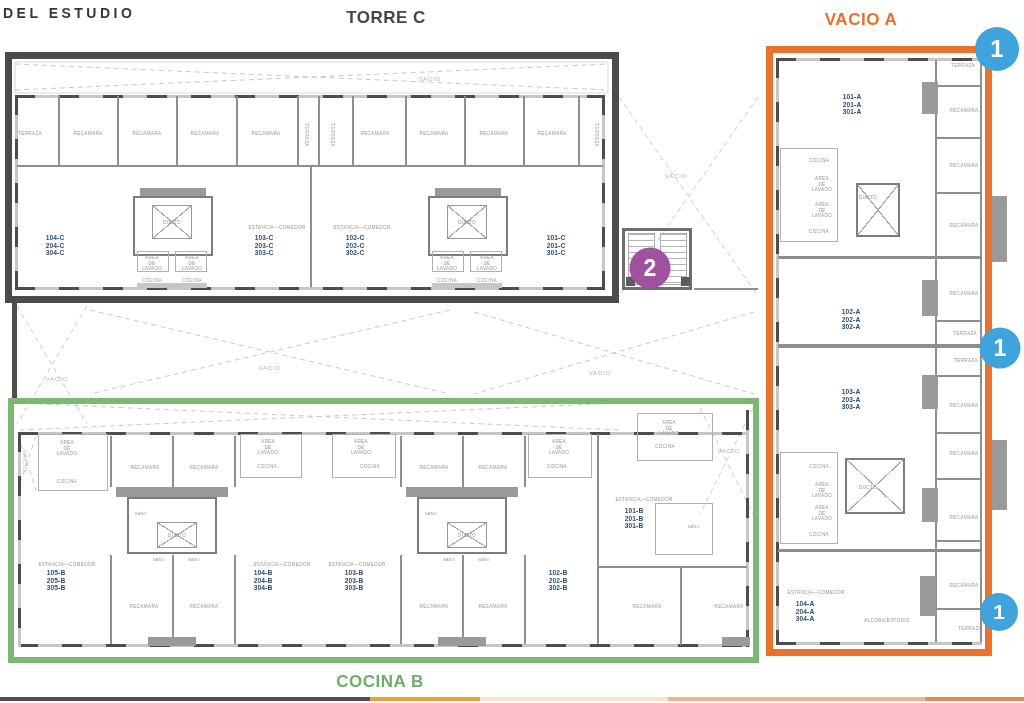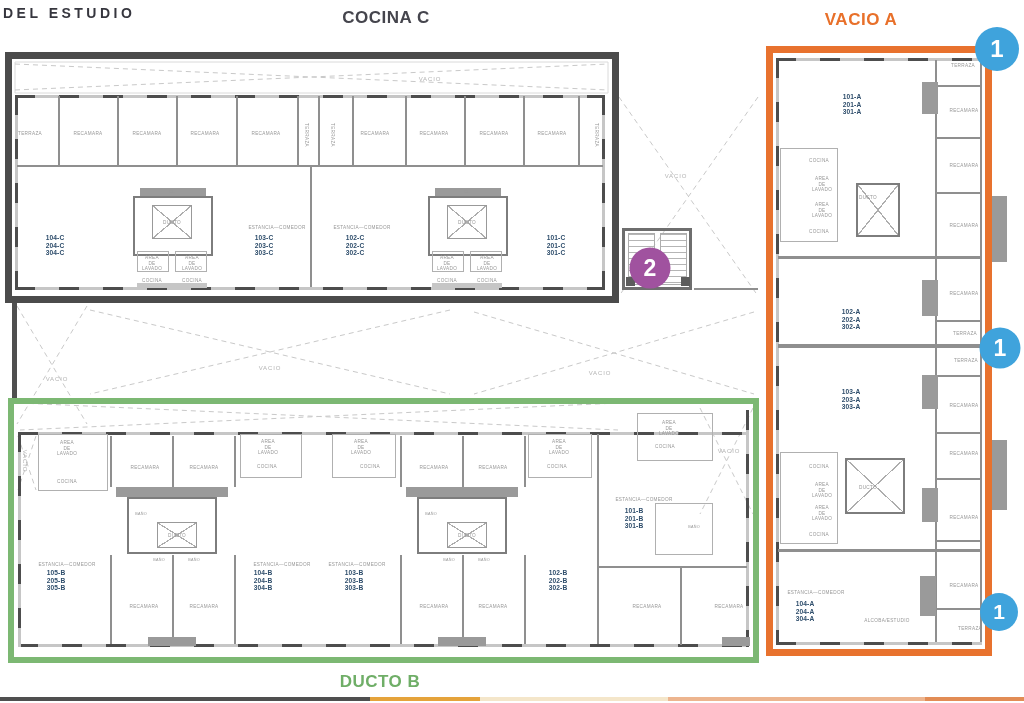--- a/index.html
+++ b/index.html
@@ -50,23 +50,23 @@
   #footer-strip{position:absolute;left:0;top:697px;width:1024px;height:4px;display:flex;}
   #footer-strip div{height:100%;}
   svg.zones{position:absolute;left:0;top:0;}
 </style>
 </head>
 <body>
 
 <div id="stage">
 
   <div class="brand">DEL ESTUDIO</div>
-  <div class="ttl" id="ttl-c">COCINA C</div>
+  <div class="ttl" id="ttl-c">TORRE C</div>
   <div class="ttl" id="ttl-a">VACIO A</div>
-  <div class="ttl" id="ttl-b">DUCTO B</div>
+  <div class="ttl" id="ttl-b">COCINA B</div>
 
   <svg class="zones" width="1024" height="703">
     <path d="M15 62 H608 V93 H15 Z" fill="none" stroke="#dadada" stroke-width="1"></path>
     <path fill="none" stroke="#c9c9c9" stroke-width="1" stroke-dasharray="5 4" d="
       M15 90 L608 64 M15 64 L608 90
       M619 97 L758 296 M758 97 L619 296
       M17 306 L87 424 M87 306 L17 424
       M90 310 L450 394 M450 310 L90 394
       M474 312 L754 394 M754 312 L474 394
       M700 408 L753 514 M753 408 L700 514

